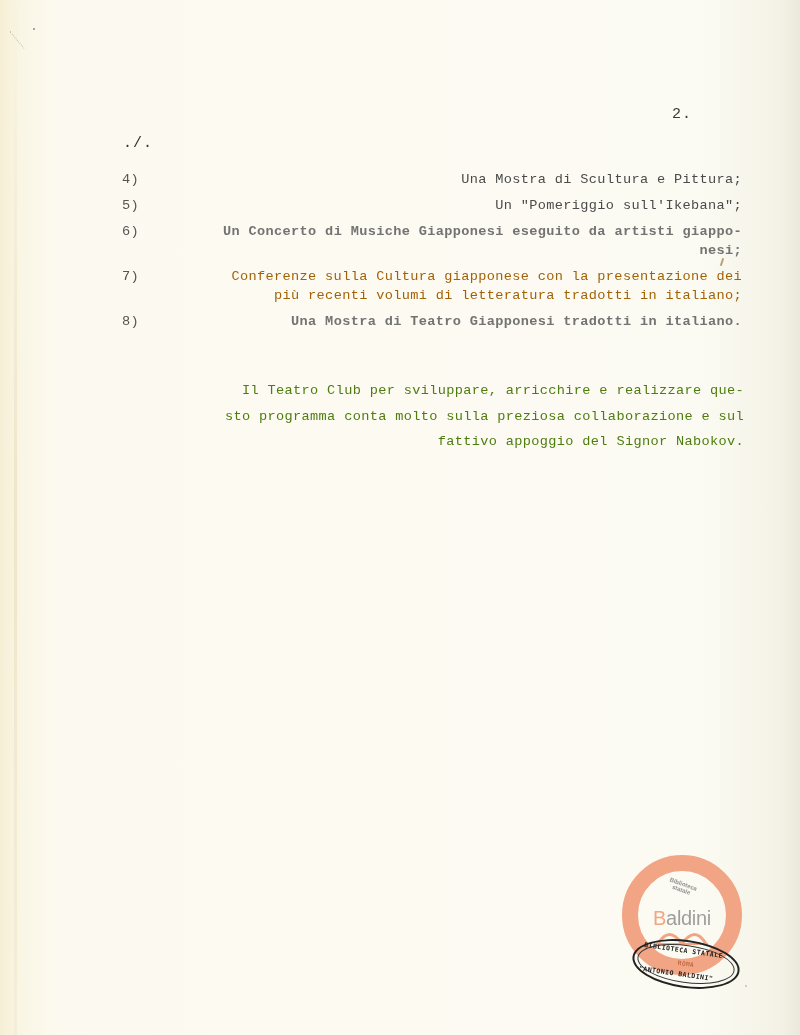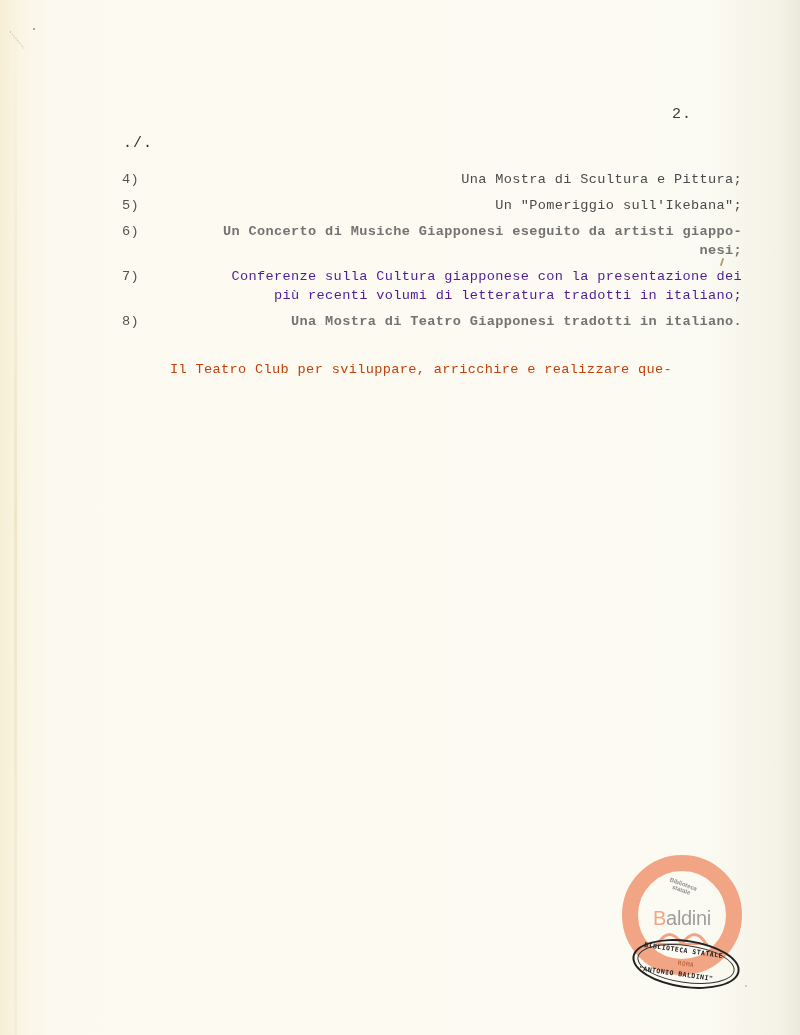--- a/index.html
+++ b/index.html
@@ -74,32 +74,33 @@
       width: 32px;
       flex: 0 0 32px;
       color: #555;
     }
     .list-item .txt {
       flex: 1;
       white-space: pre-line;
       text-align: right;
     }
     .item-6 .txt, .item-8 .txt { color: #737373; font-weight: bold; }
-    .item-7 .txt { color: #4c1d95; }
+    .item-7 .txt { color: #a16207; }
     .paragraph {
       position: absolute;
       left: 122px;
-      top: 357px;
+      top: 378px;
       width: 622px;
       font-size: 13.6px;
       line-height: 25.5px;
-      color: #c2410c;
+      color: #4d7c0f;
       letter-spacing: 0.35px;
       text-indent: 48px;
       margin: 0;
+      text-align: right;
     }
     .paragraph-line { display: block; white-space: nowrap; }
     .paragraph-line.cont { text-indent: 0; }
     .tick {
       position: absolute;
       left: 721px;
       top: 258px;
       width: 2px;
       height: 8px;
       background: #a68b5a;
@@ -242,20 +243,22 @@
   <li class="list-item item-8">
     <span class="num">8)</span>
     <span class="txt">Una Mostra di Teatro Giapponesi tradotti in italiano.</span>
   </li>
 </ul>
 
 <div class="tick"></div>
 
 <p class="paragraph">
   <span class="paragraph-line">Il Teatro Club per sviluppare, arricchire e realizzare que-</span>
+  <span class="paragraph-line cont" style="margin-left:-48px">sto programma conta molto sulla preziosa collaborazione e sul</span>
+  <span class="paragraph-line cont" style="margin-left:-48px">fattivo appoggio del Signor Nabokov.</span>
 </p>
 
 <div class="stamp-logo">
   <div class="stamp-logo-inner">
     <div class="logo-small">
       <span>Biblioteca</span><br>
       <span>statale</span>
     </div>
     <div class="logo-name"><span class="b">B</span><span>aldini</span></div>
     <svg class="logo-arches" viewBox="0 0 52 18">

